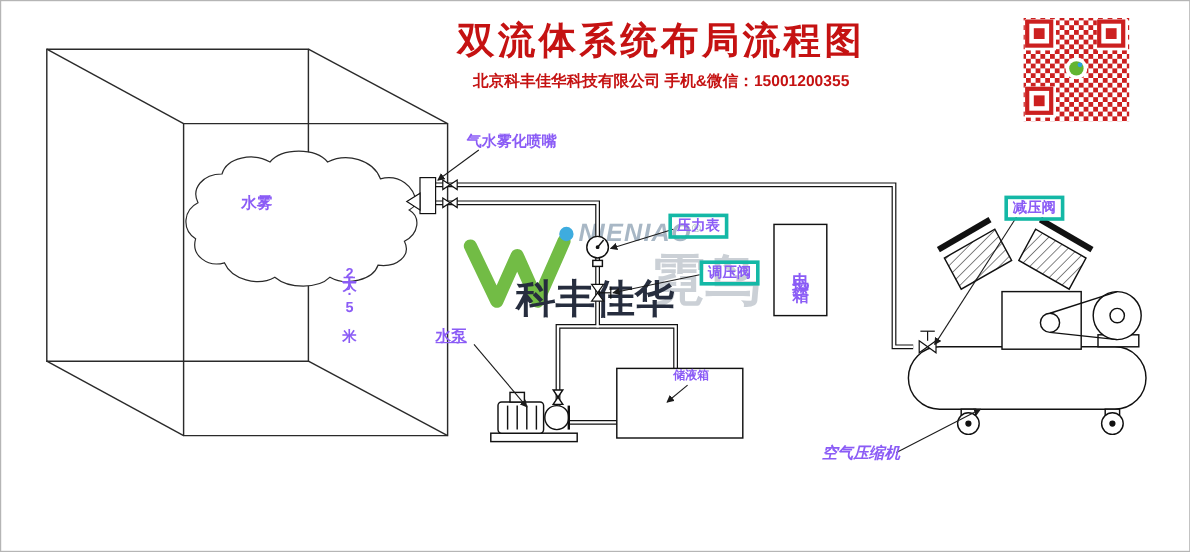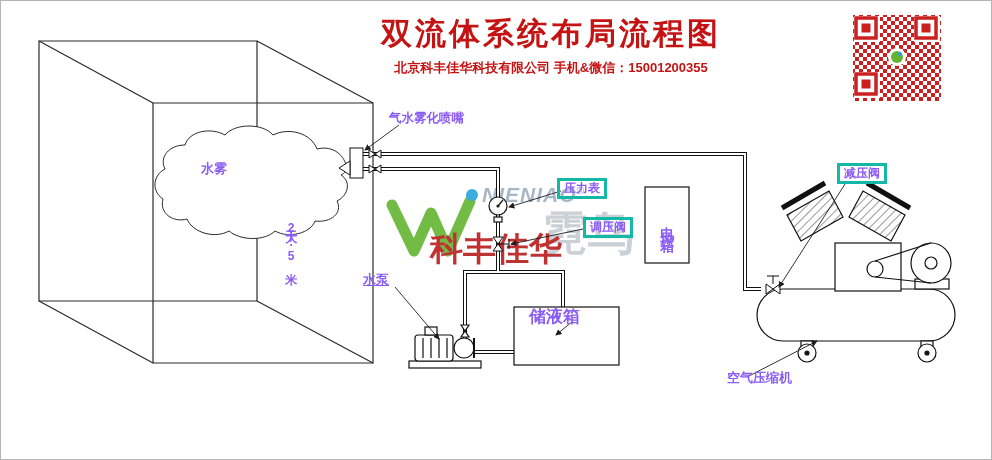--- a/index.html
+++ b/index.html
@@ -18,21 +18,21 @@
   .v-text{writing-mode:vertical-rl;text-orientation:upright;}
   #lbl-height{left:283px;top:220px;height:92px;font-size:12px;font-weight:600;}
   #lbl-control{left:644px;top:186px;width:44px;height:76px;display:flex;align-items:center;
                justify-content:center;font-size:14px;letter-spacing:6px;font-weight:600;}
   #diagram{position:absolute;left:0;top:0;z-index:2;}
   #watermark{left:383px;top:178px;width:270px;height:100px;z-index:1;opacity:.9;}
   #wm-brand{position:absolute;left:98px;top:4px;font-size:21px;font-weight:800;font-style:italic;
             color:#9fb0bf;letter-spacing:1px;}
   #wm-brand sup{font-size:10px;}
   #wm-brand-cn{position:absolute;left:158px;top:24px;font-size:46px;font-weight:700;color:#c6ccd2;}
-  #wm-company{position:absolute;left:46px;top:48px;font-size:33px;font-weight:700;color:#b91c1c;}
+  #wm-company{position:absolute;left:46px;top:48px;font-size:33px;font-weight:700;color:#0f172a;}
   #qr{left:850px;top:12px;z-index:3;}
 </style>
 </head>
 <body>
 
 <div id="stage">
 
   <div id="watermark" class="abs">
     <svg width="100" height="92">
       <polyline points="8,26 30,72 47,34 64,72 86,22" fill="none" stroke="#63b531" stroke-width="11" stroke-linecap="round" stroke-linejoin="round"></polyline>
@@ -188,17 +188,17 @@
   <div id="title" class="abs">双流体系统布局流程图</div>
   <div id="subtitle" class="abs">北京科丰佳华科技有限公司 手机&amp;微信：15001200355</div>
 
   <div class="abs lbl" style="left:388px;top:111px;font-size:12.5px;">气水雾化喷嘴</div>
   <div class="abs lbl" style="left:200px;top:161px;text-align:right;">水雾</div>
   <div id="lbl-height" class="abs lbl v-text">大于2.5米</div>
   <div class="abs lbl boxed" style="left:556px;top:177px;">压力表</div>
   <div class="abs lbl boxed" style="left:582px;top:216px;">调压阀</div>
   <div id="lbl-control" class="abs lbl v-text">电控箱</div>
   <div class="abs lbl" style="left:362px;top:272px;text-decoration:underline;">水泵</div>
-  <div class="abs lbl" style="left:528px;top:307px;font-size:17px;">储液箱</div>
+  <div class="abs lbl" style="left:560px;top:307px;font-size:10px;">储液箱</div>
   <div class="abs lbl boxed" style="left:836px;top:162px;">减压阀</div>
-  <div class="abs lbl" style="left:726px;top:370px;">空气压缩机</div>
+  <div class="abs lbl" style="left:684px;top:370px;font-style:italic;">空气压缩机</div>
 
 </div>
 
 </body></html>

